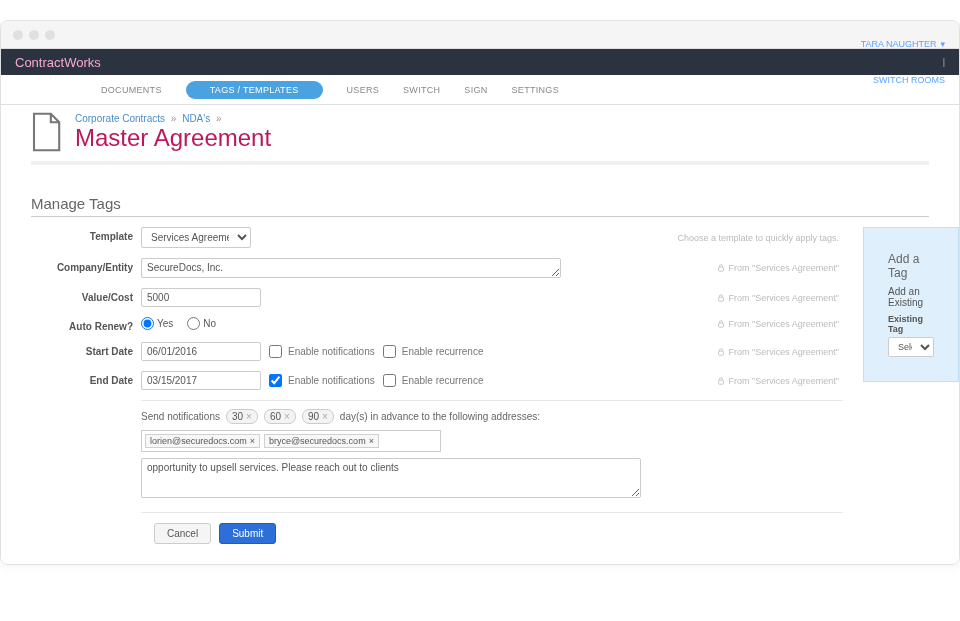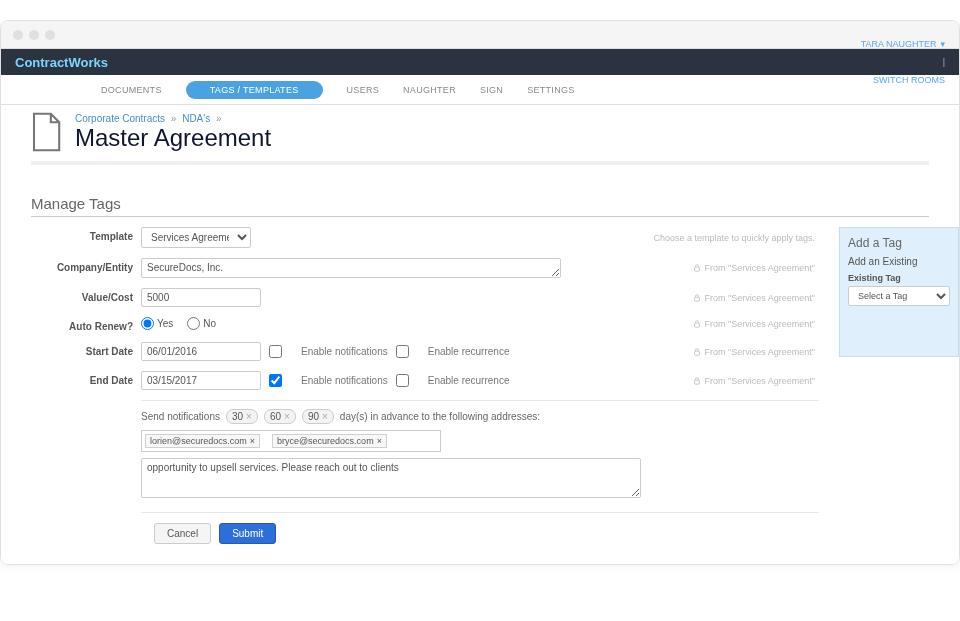--- a/index.html
+++ b/index.html
@@ -32,21 +32,21 @@
   }
   .topbar {
     background: #2b3340;
     color: #fff;
     height: 26px;
     display: flex;
     align-items: center;
     padding: 0 14px;
     justify-content: space-between;
   }
-  .brand { font-weight: 700; font-size: 13px; color: #7dd3fc; }
+  .brand { font-weight: 400; font-size: 13px; color: #f9a8d4; }
   .top-right { font-size: 9px; color: #5aa3ff; display: flex; align-items: flex-end; gap: 8px; flex-direction: column; }
   .top-right .usr { color: #5aa3ff; display:flex; align-items:center; gap:4px;}
   .top-right .divider { color: #aab; }
   .navbar {
     background: #fff;
     border-bottom: 1px solid #e0e0e0;
     height: 30px;
     display: flex;
     align-items: center;
     padding-left: 100px;
@@ -65,21 +65,21 @@
     border-radius: 10px;
   }
   .content { padding: 10px 30px 20px 30px; background: #fff; position: relative; }
   .breadcrumb { font-size: 10px; color: #4a8dc9; margin-left: 48px; }
   .breadcrumb .sep { color: #999; margin: 0 3px; }
   .page-title-row { display: flex; align-items: center; gap: 10px; margin-top: -4px;}
   .doc-icon {
     width: 34px; height: 42px;
     stroke: #777; fill: none;
   }
-  .page-title { font-size: 24px; font-weight: 300; color: #0f172a; }
+  .page-title { font-size: 24px; font-weight: 300; color: #be185d; }
   .hr-thick { border: 0; border-top: 4px solid #f0f0f0; margin: 8px 0 30px 0; }
   .section-title { font-size: 15px; font-weight: 300; color: #666; margin-bottom: 4px;}
   .hr-thin { border: 0; border-top: 1px solid #ccc; margin-bottom: 10px; }
   .main-cols { display: flex; gap: 20px; align-items: flex-start; }
   .form-area { flex: 1; }
   .row {
     display: flex;
     align-items: flex-start;
     margin-bottom: 10px;
   }
@@ -102,21 +102,21 @@
     background: #fff;
     color: #555;
   }
   select { width: 110px; }
   textarea { resize: vertical; }
   .ta-company { width: 420px; height: 20px; resize: both;}
   .num-input { width: 120px; }
   .date-input { width: 120px; }
   .radio-group { display: flex; gap: 14px; font-size: 10px; color: #555; }
   .radio-opt { display:flex; align-items:center; gap:3px; }
-  .cb { display: inline-flex; align-items:center; gap:19px; font-size:10px; color:#777;}
+  .cb { display: inline-flex; align-items:center; gap:6px; font-size:10px; color:#777;}
   .cb input { margin:0; }
   .origin {
     margin-left: auto;
     font-size: 9px;
     color: #bbb;
     display: flex;
     align-items: center;
     gap: 4px;
     padding-right: 4px;
   }
@@ -133,21 +133,21 @@
     align-items: center;
     gap: 3px;
     background: #f3f3f3;
   }
   .chip .x { color: #aaa; cursor: pointer; }
   .email-box {
     border: 1px solid #ccc;
     padding: 3px;
     width: 300px;
     display: flex;
-    gap: 12px;
+    gap: 4px;
     flex-wrap: wrap;
     margin-top: 6px;
   }
   .email-chip {
     border: 1px solid #d0d0d0;
     background: #f7f7f7;
     padding: 1px 4px;
     font-size: 9px;
     color: #555;
     display: inline-flex;
@@ -167,24 +167,24 @@
     border: 1px solid #ccc;
     cursor: pointer;
   }
   .btn-cancel { background: #f5f5f5; color: #555; margin-left: 13px; }
   .btn-submit {
     background: #2d6fd8;
     color: #fff;
     border-color: #2659b5;
   }
   .side-panel {
-    width: 120px;
+    width: 96px;
     background: #dfeffb;
     border: 1px solid #c2dff4;
-    padding: 8px;
+    padding: 24px;
     font-size: 10px;
     color: #555;
     min-height: 130px;
     margin-right: -30px;
   }
   .side-panel h4 { font-size: 12px; font-weight: 400; color: #666; margin-bottom: 6px;}
   .side-panel .sub { font-size: 10px; color: #555; margin-bottom: 6px;}
   .side-panel .existing { font-size: 9px; font-weight: 600; margin-bottom:3px;}
   .side-panel select { width: 100%; font-size: 9px; }
   .hint-text { font-size: 9px; color: #bbb; margin-left:auto; padding-right:4px;}
@@ -208,21 +208,21 @@
       </span>
       <span class="divider">|</span>
       <span>SWITCH ROOMS</span>
     </div>
   </div>
 
   <div class="navbar">
     <span class="nav-item">DOCUMENTS</span>
     <span class="nav-item active">TAGS / TEMPLATES</span>
     <span class="nav-item">USERS</span>
-    <span class="nav-item">NAUGHTER</span>
+    <span class="nav-item">SWITCH</span>
     <span class="nav-item">SIGN</span>
     <span class="nav-item">SETTINGS</span>
   </div>
 
   <div class="content">
     <div class="page-title-row">
       <svg class="doc-icon" viewBox="0 0 24 30">
         <path d="M2 2 h12 l6 6 v20 h-18 z M14 2 v6 h6" stroke-width="1.5"></path>
       </svg>
       <div>

